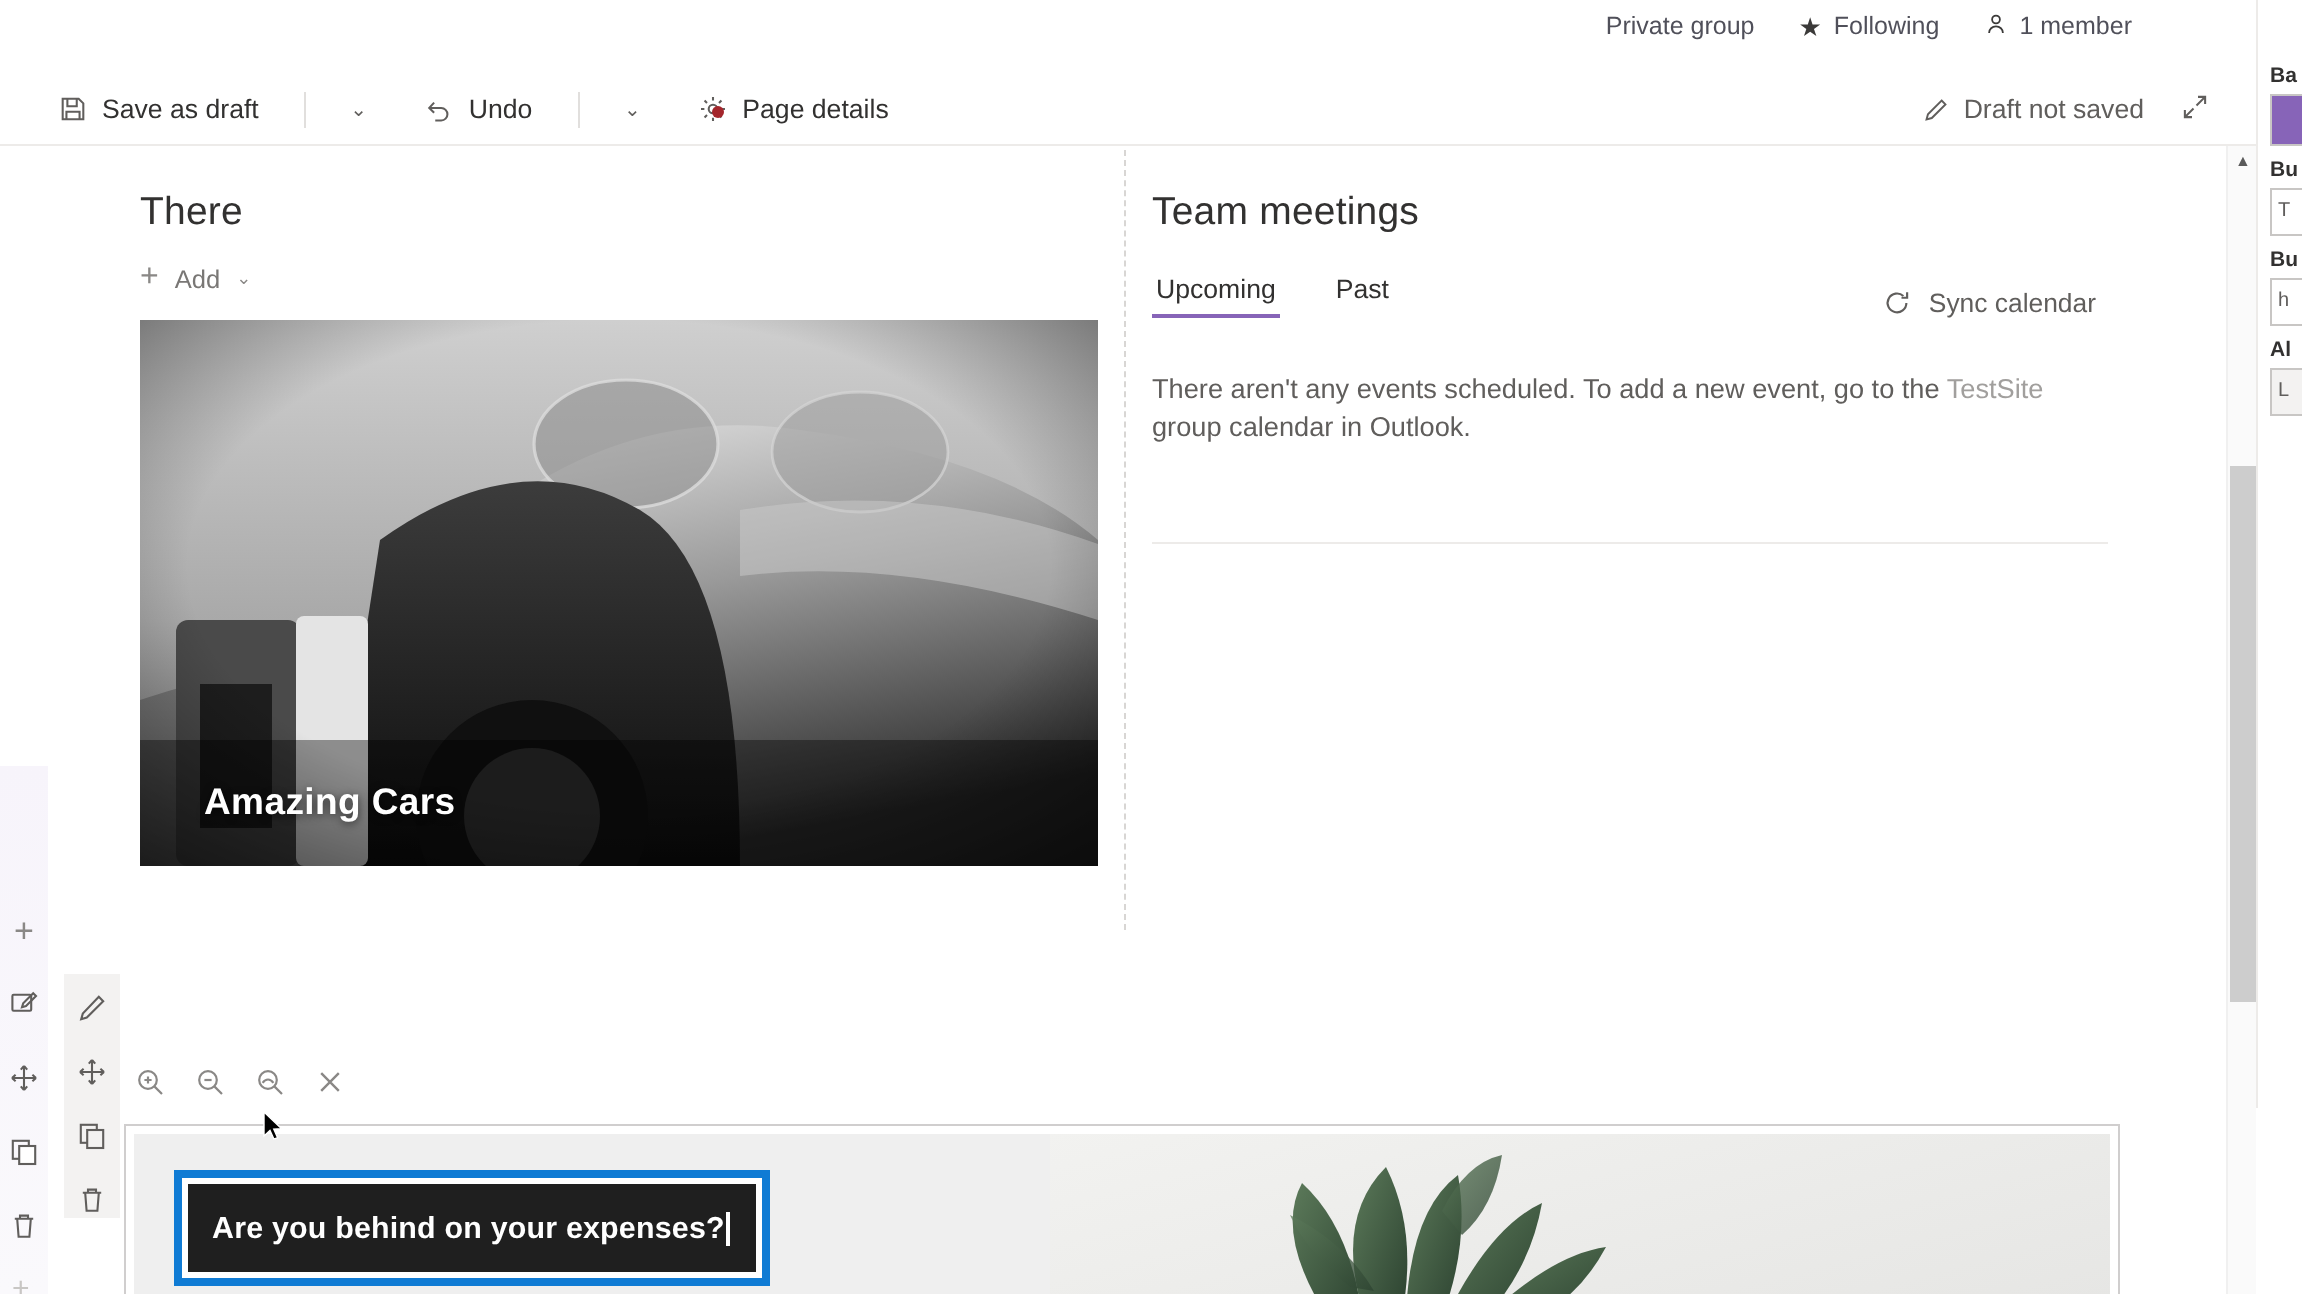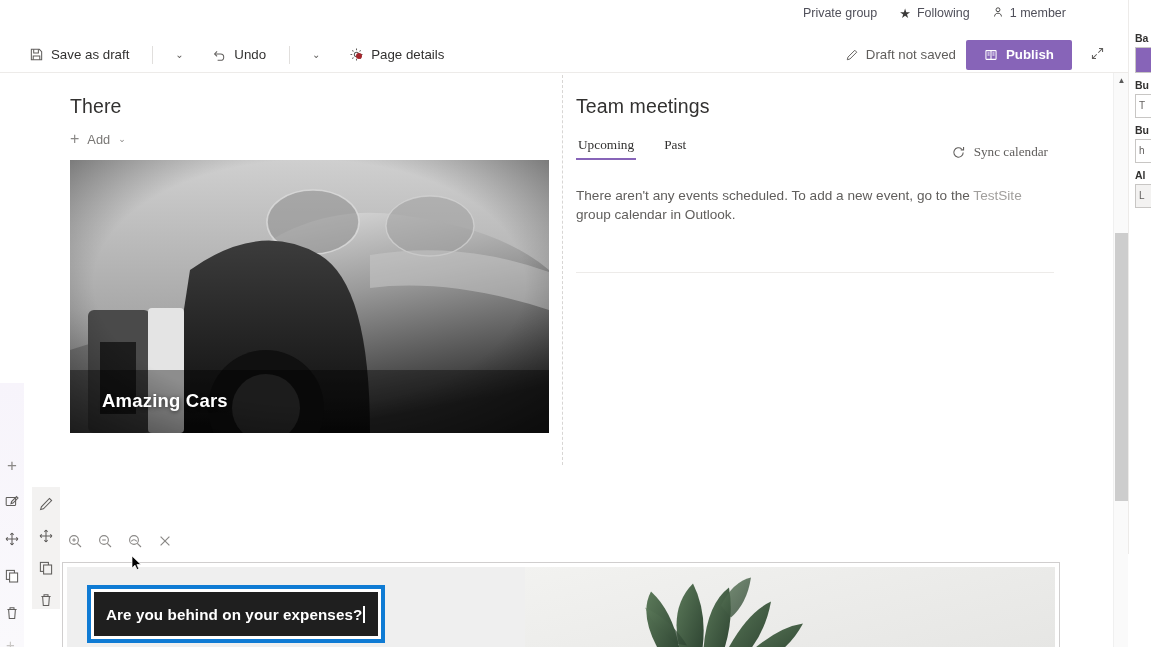--- a/index.html
+++ b/index.html
@@ -81,21 +81,21 @@
     position: relative; margin-top: 12px; width: 479px; height: 273px;
     overflow: hidden; background: #1b1b1b; cursor: pointer;
   }
   .news-card .photo { position: absolute; inset: 0; }
   .news-card .cap {
     position: absolute; left: 32px; bottom: 21px; color: #fff;
     font-size: 18.5px; font-weight: 700; letter-spacing: .2px;
     text-shadow: 0 1px 4px rgba(0,0,0,.6);
   }
 
-  .tabs { display: flex; align-items: center; margin-top: 14px; font-family: Liberation Serif, serif; }
+  .tabs { display: flex; align-items: center; margin-top: 14px; }
   .tab { font-size: 13.3px; color: #323130; padding: 4px 2px 7px; margin-right: 26px; cursor: pointer; position: relative; }
   .tab.active { color: #323130; }
   .tab.active::after {
     content:""; position: absolute; left: 0; right: 0; bottom: 0;
     height: 2px; background: #8764b8;
   }
   .sync {
     margin-left: auto; display: flex; gap: 8px;
     font-size: 13.2px; color: #605e5c; cursor: pointer; margin-top: 12px;
   }
@@ -265,30 +265,20 @@
 
     <div class="cmdright">
       <div class="draftstate">
         <span class="ico">
           <svg width="14" height="14" viewBox="0 0 16 16" fill="none" stroke="#605e5c" stroke-width="1.1">
             <path d="M11.2 2.6 13.4 4.8 5.6 12.6 2.6 13.4l.8-3z"></path>
           </svg>
         </span>
         <span>Draft not saved</span>
       </div>
-      <button class="publish-btn">
-        <span class="ico">
-          <svg width="14" height="14" viewBox="0 0 16 16" fill="none" stroke="#ffffff" stroke-width="1.2">
-            <rect x="2.2" y="3" width="11.6" height="10" rx=".6"></rect>
-              <path d="M8 3v10"></path>
-              <path d="M4 5.6h2.4M9.6 5.6H12M4 8h2.4M9.6 8H12"></path>
-          </svg>
-        </span>
-        <span>Publish</span>
-      </button>
       <button class="expand-btn">
         <span>
           <svg width="15" height="15" viewBox="0 0 16 16" fill="none" stroke="#605e5c" stroke-width="1.1">
             <path d="M9.6 2.6h3.8v3.8M13.4 2.6 8.8 7.2"></path>
               <path d="M6.4 13.4H2.6V9.6M2.6 13.4l4.6-4.6"></path>
           </svg>
         </span>
       </button>
     </div>
   </div>

